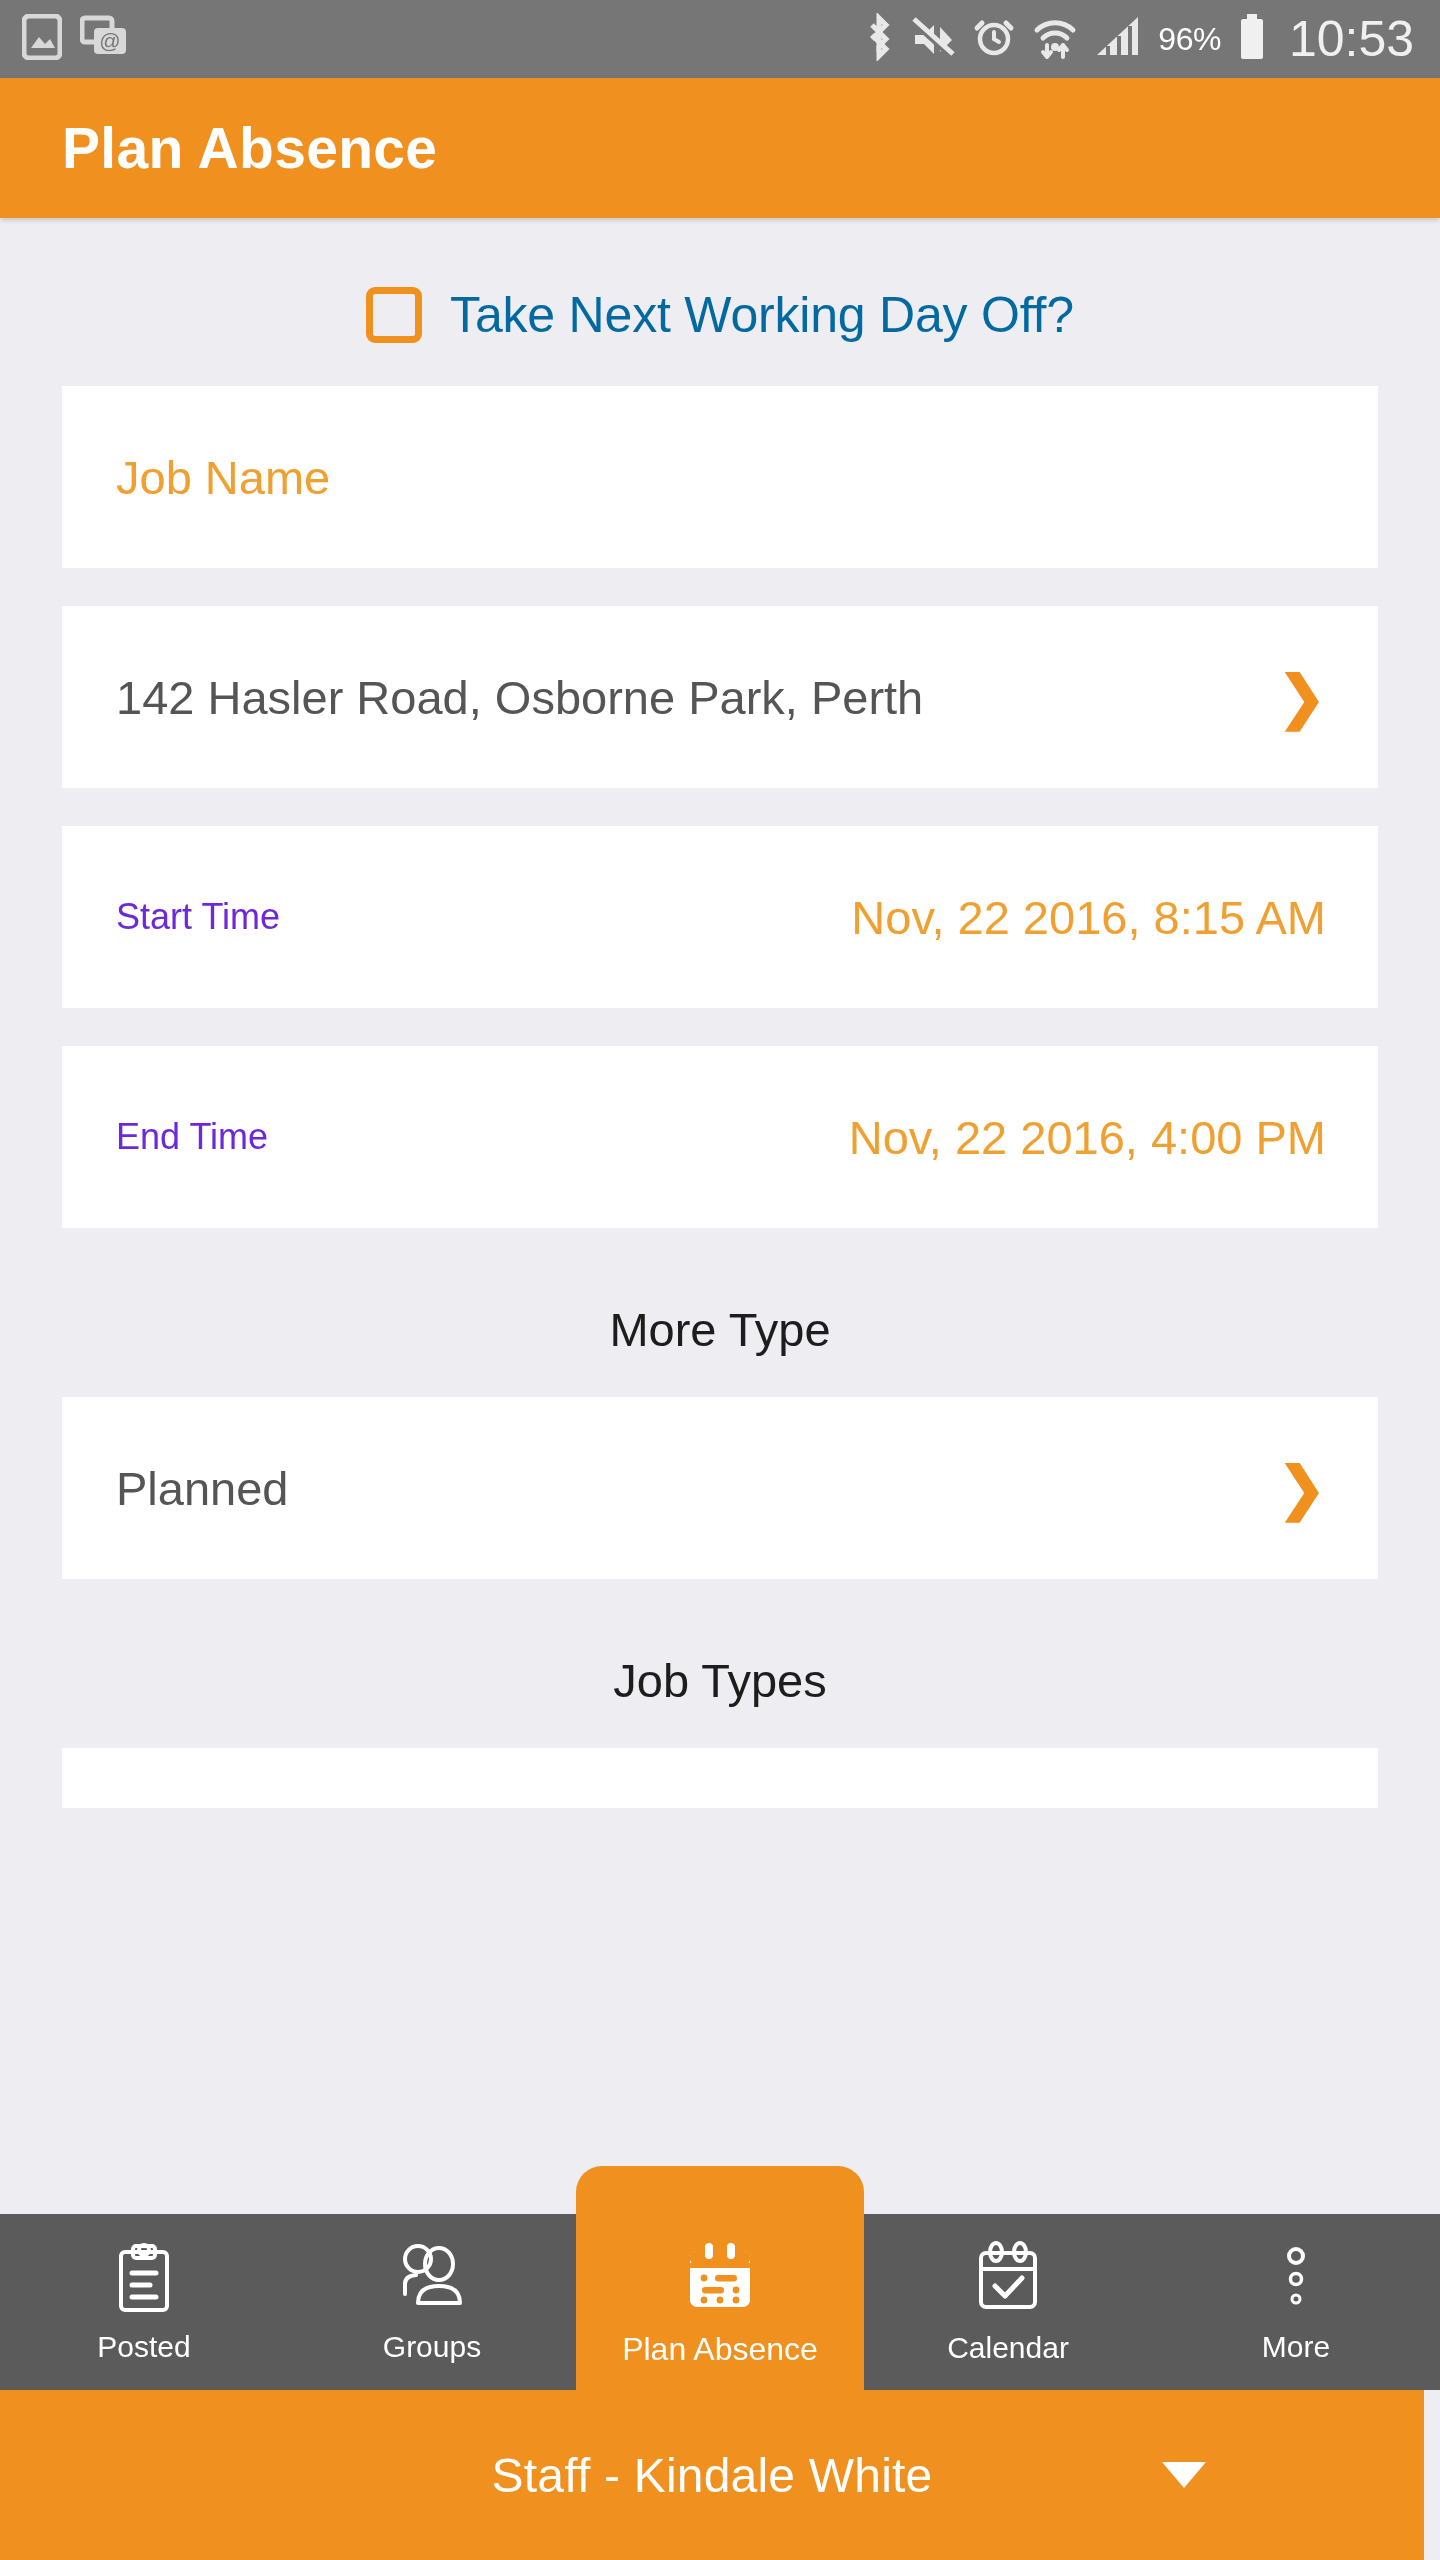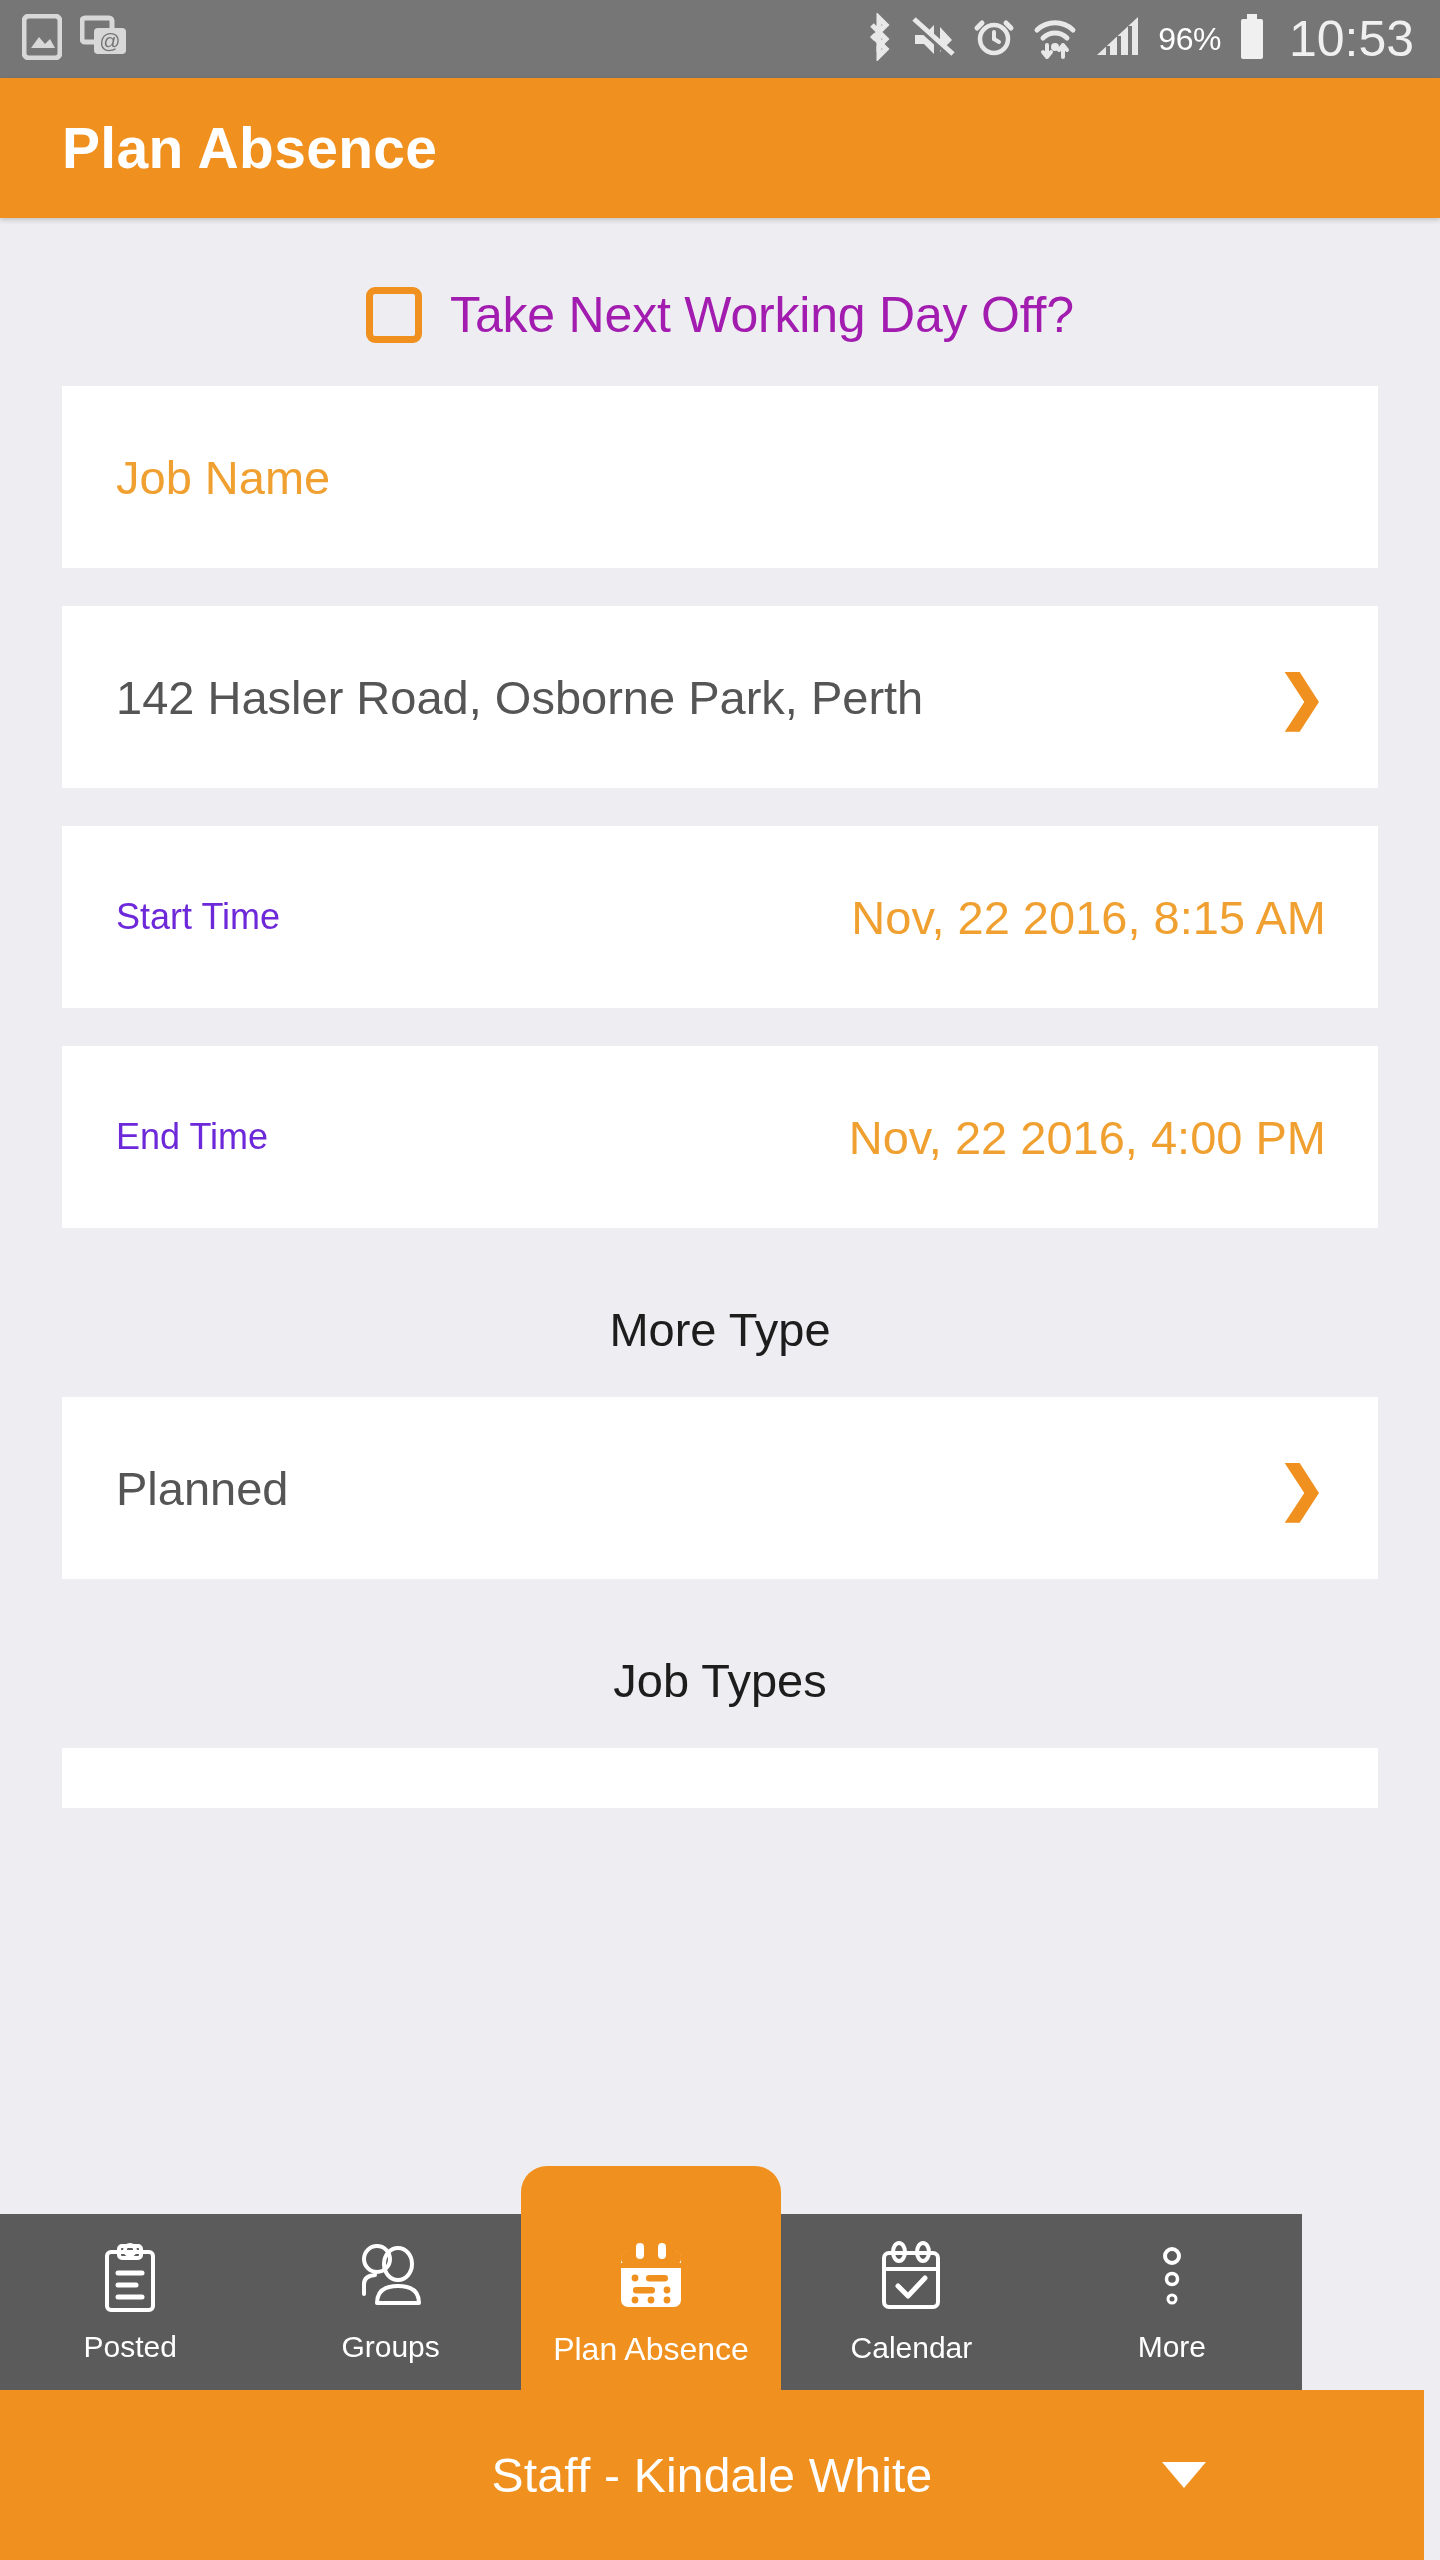--- a/index.html
+++ b/index.html
@@ -90,21 +90,21 @@
   }
   .checkbox-box {
     width: 56px;
     height: 56px;
     border: 7px solid #F0901E;
     border-radius: 9px;
     background: transparent;
     flex: 0 0 auto;
   }
   .checkbox-label {
-    color: #a21caf;
+    color: #0369a1;
     font-size: 50px;
     font-weight: 400;
     letter-spacing: -0.2px;
   }
 
   .card {
     background: #FFFFFF;
     margin: 0 62px 38px 62px;
     min-height: 182px;
     display: flex;
@@ -154,21 +154,21 @@
     background: #FFFFFF;
     margin: 0 62px 0 62px;
     height: 60px;
   }
 
   
   .bottom-nav {
     position: absolute;
     left: 0;
     bottom: 170px;
-    width: 1302px;
+    width: 1440px;
     height: 176px;
     background: #5B5B5B;
     display: flex;
     align-items: stretch;
     z-index: 10;
   }
   .nav-item {
     flex: 1 1 0;
     display: flex;
     flex-direction: column;

